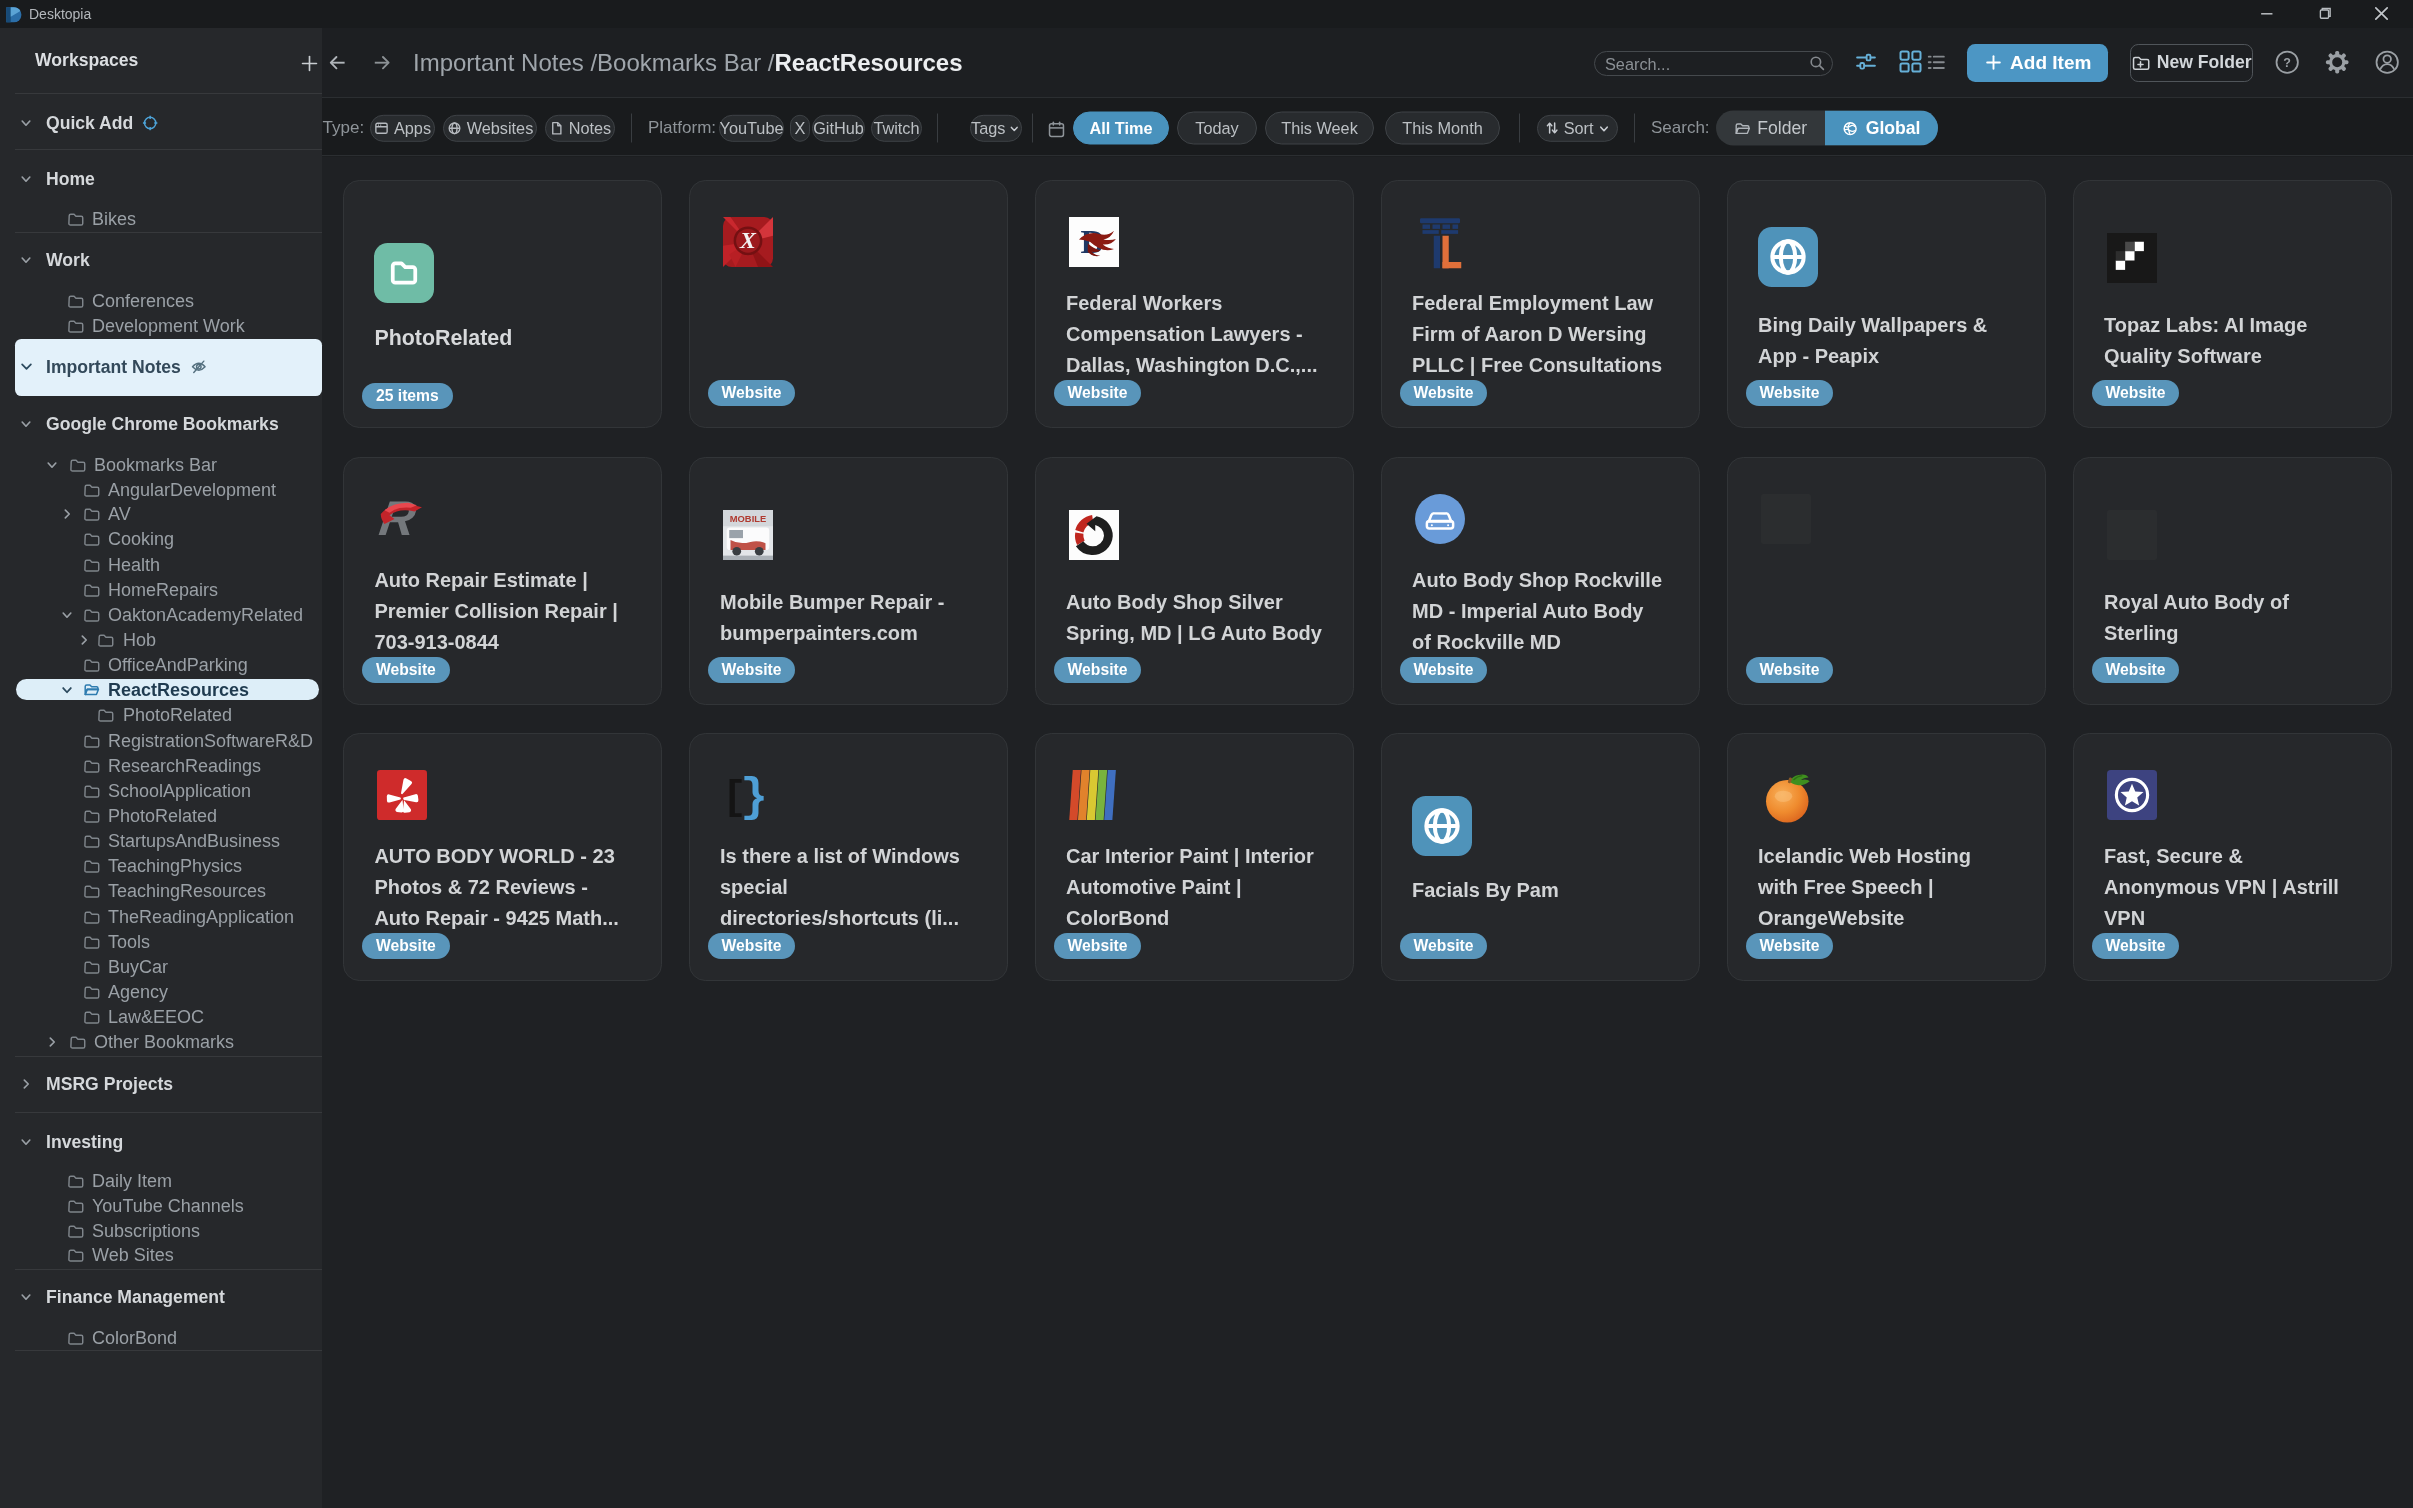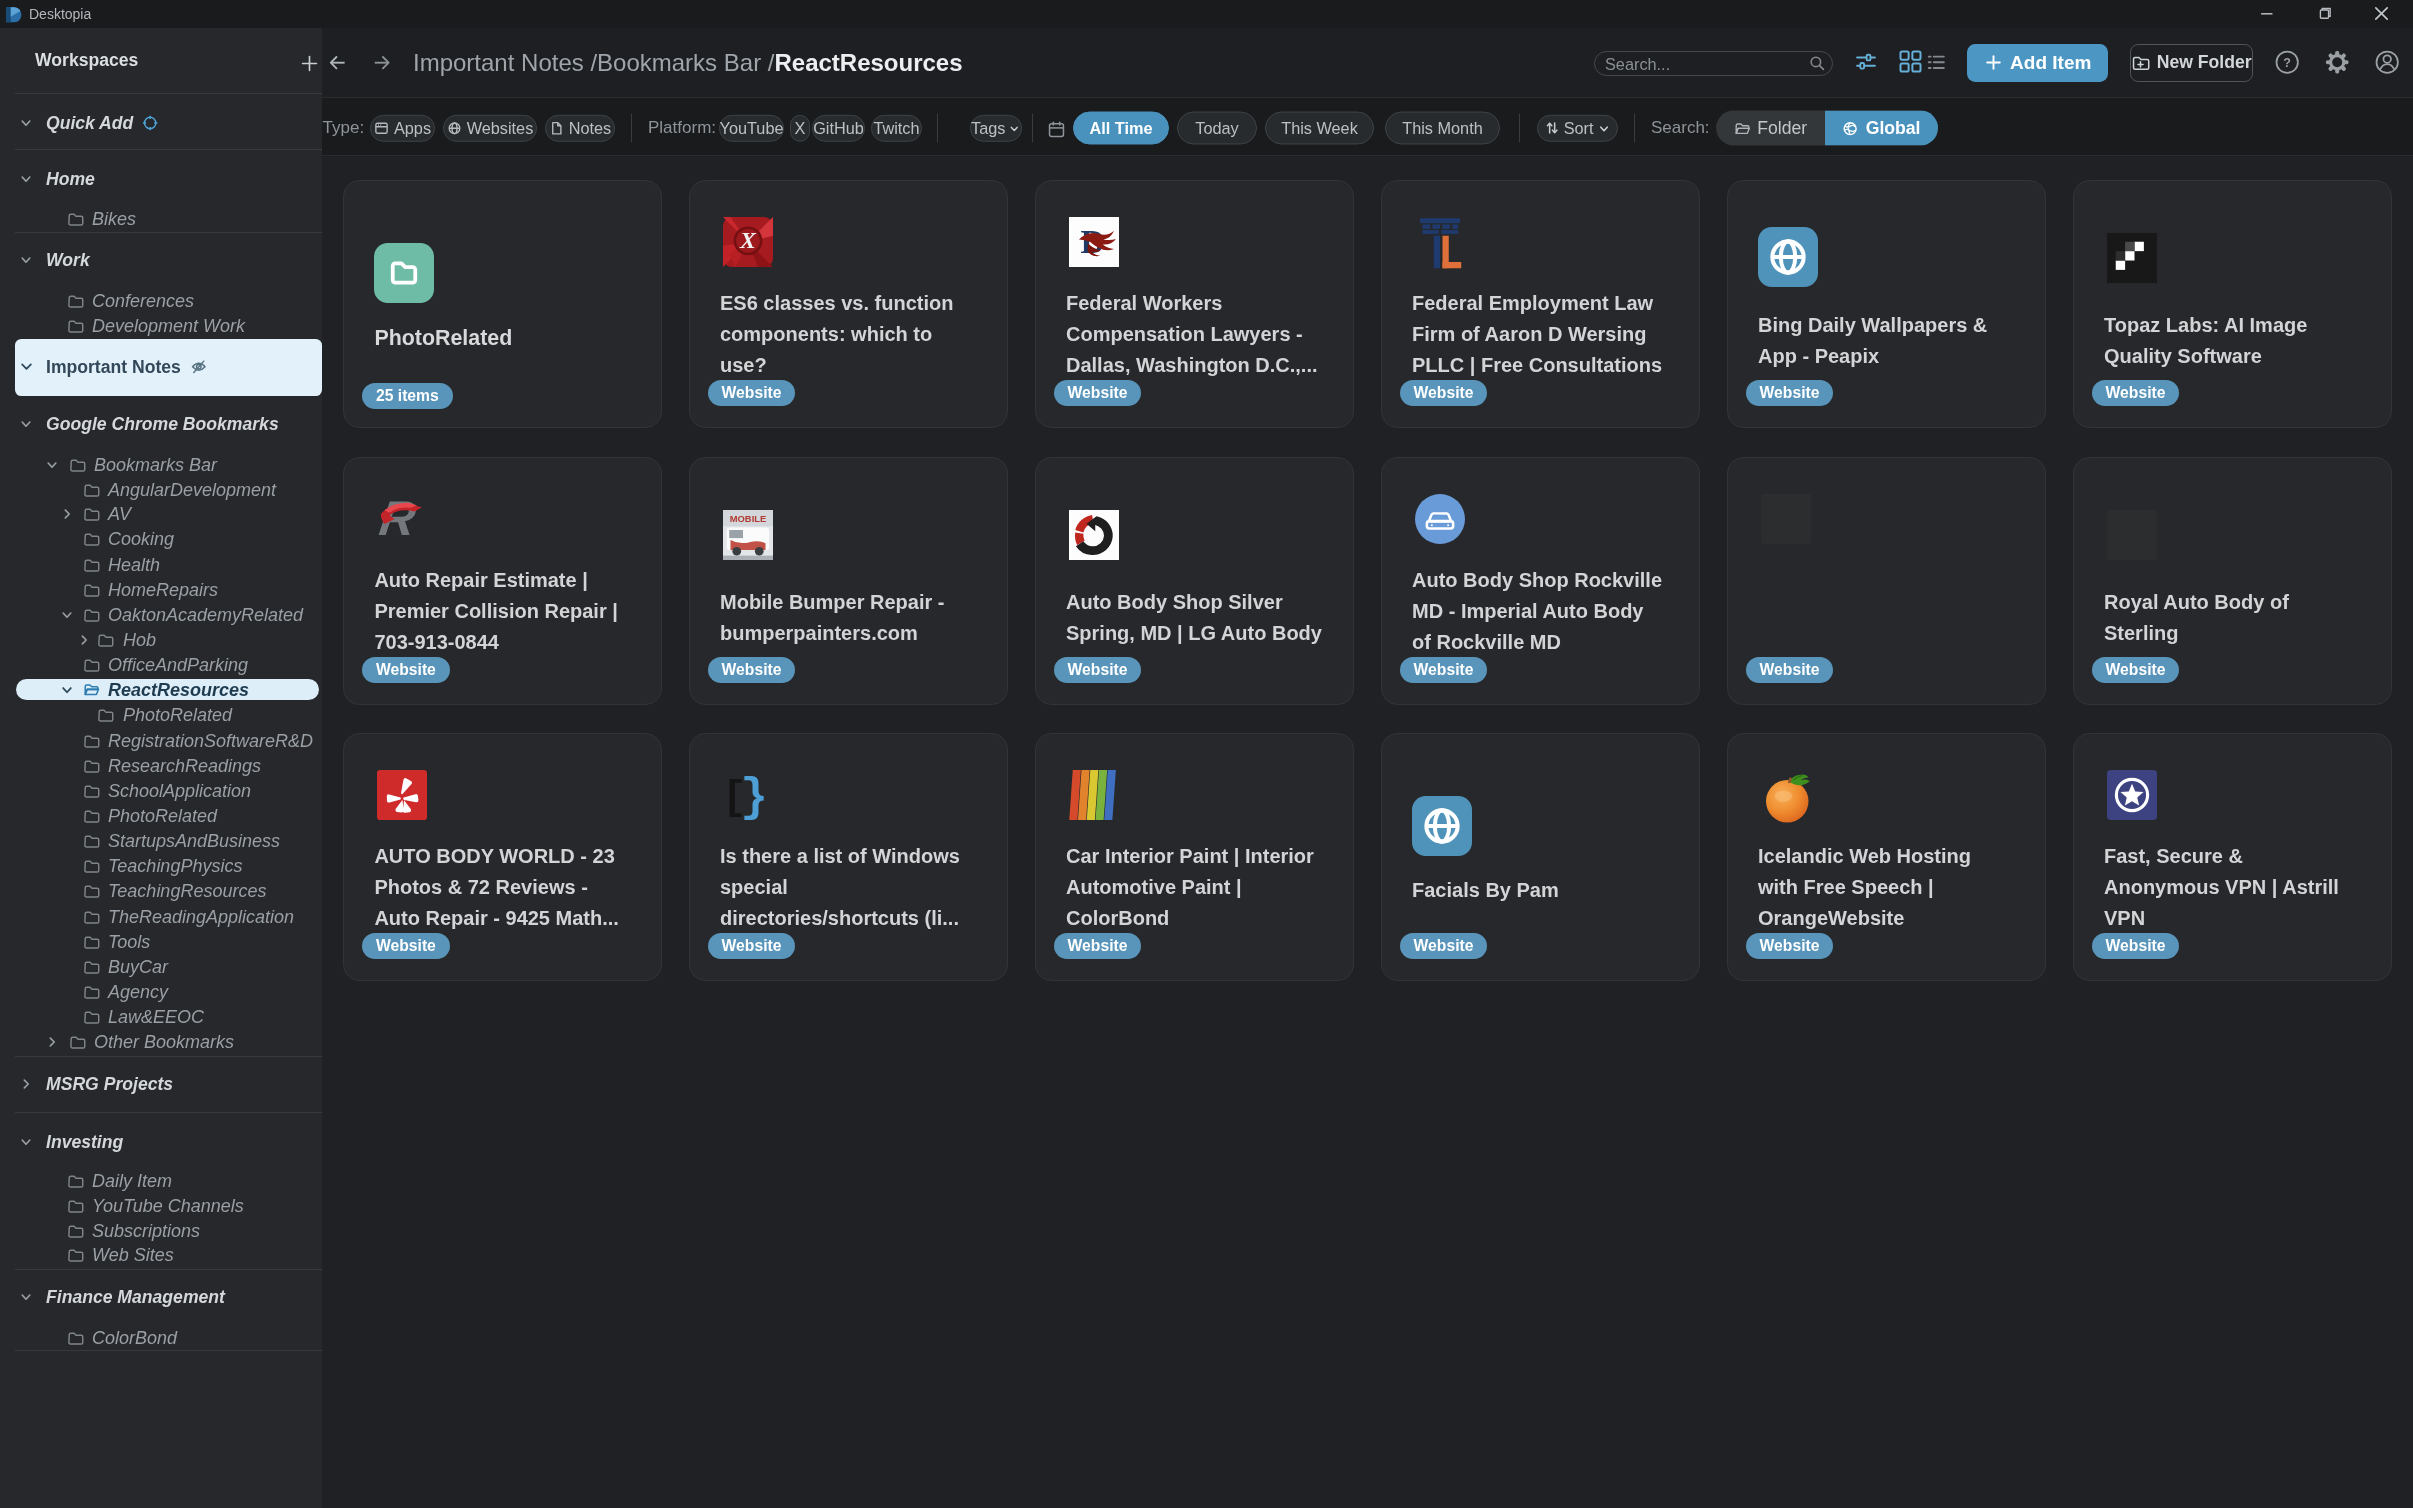--- a/index.html
+++ b/index.html
@@ -10,21 +10,21 @@
 
 #titlebar { position:absolute; left:0; top:0; width:2413px; height:28px; background:#191b1d; }
 #titlebar .logo { position:absolute; left:5px; top:5.7px; }
 #titlebar .tname { position:absolute; left:29px; top:6.3px; font-size:14px; color:#b4b8bc; }
 
 
 #sidebar { position:absolute; left:0; top:28px; width:322px; bottom:0; background:#26282b; }
 #sidebar .wstitle { position:absolute; left:35px; top:22px; font-size:17.6px; font-weight:700; color:#dcdfe2; }
 #sidebar .wsplus { position:absolute; left:300px; top:26.4px; }
 .sdiv { position:absolute; left:15px; right:0; height:0.6px; background:#37393c; }
-.srow { position:absolute; left:0; right:0; height:25px;font-style:italic; }
+.srow { position:absolute; left:0; right:0; height:25px; }
 .srow .at { top:50%; transform:translateY(-50%); }
 .shead { position:absolute; top:50%; transform:translateY(-50%); font-size:17.6px; font-weight:700; color:#d5d8db; white-space:nowrap; }
 .sitem { position:absolute; top:50%; transform:translateY(-50%); font-size:18px; color:#9aa0a6; white-space:nowrap; }
 .sitem.sel { color:#1f3b50; font-weight:700; }
 .selpill { position:absolute; left:15.7px; right:3.1px; top:1.9px; height:21.4px; border-radius:10.7px; background:#ddeef8; }
 .impsel { position:absolute; left:15px; top:311px; width:307px; height:57px; border-radius:6.3px; background:#e3f1fa; }
 .iseltext { position:absolute; left:46px; top:329px; font-size:17.6px; font-weight:700; color:#33495a; }
 
 
 #toolbar { position:absolute; left:322px; top:28px; right:0; height:70px; background:#1d1f22; border-bottom:0.6px solid #2b2e31; }
@@ -81,21 +81,20 @@
           <polygon points="0,0 40,40 12,0" fill="#c9282e"></polygon>
           <polygon points="80,0 40,40 80,30" fill="#d4353b"></polygon>
           <polygon points="0,80 40,40 0,46" fill="#c12228"></polygon>
           <polygon points="80,80 40,40 56,80" fill="#8f1316"></polygon>
           <polygon points="20,80 40,40 10,60" fill="#b81f24"></polygon>
           <circle cx="40" cy="38" r="23" fill="#741012"></circle>
           <circle cx="40" cy="38" r="19" fill="#9c1a1e"></circle>
           <text x="40" y="50" font-family="Liberation Serif" font-size="38" font-style="italic" font-weight="700" fill="#f3f3f3" text-anchor="middle">X</text>
         </svg>
       </div>
-      <div class="title" style="top:107px">ES6 classes vs. function<br>components: which to<br>use?</div>
       <div class="pill" style="top:199px">Website</div>
     </div>
 <div class="card" style="left:713px;top:22.6px">
       <div class="cicon" style="left:33px;top:36px">
         <svg width="50" height="50" viewBox="0 0 80 80" style="">
           <rect width="80" height="80" fill="#fdfdfd"></rect>
           <text x="38" y="58" font-family="Liberation Serif" font-size="54" font-weight="700" fill="#1f3864" text-anchor="middle">D</text>
           <path d="M16 36 q14 -14 32 -9 q14 4 24 -5 q-5 12 -17 14 q12 2 20 -1 q-7 10 -21 9 q9 7 18 7 q-12 5 -25 -2 q-9 -5 -13 -9 q-8 -4 -18 -4 z" fill="#8b1a12"></path>
           <path d="M30 42 q9 9 20 11 q-5 5 -14 2 q7 7 14 7 q-11 3 -20 -6 z" fill="#7a150e"></path>
         </svg>

